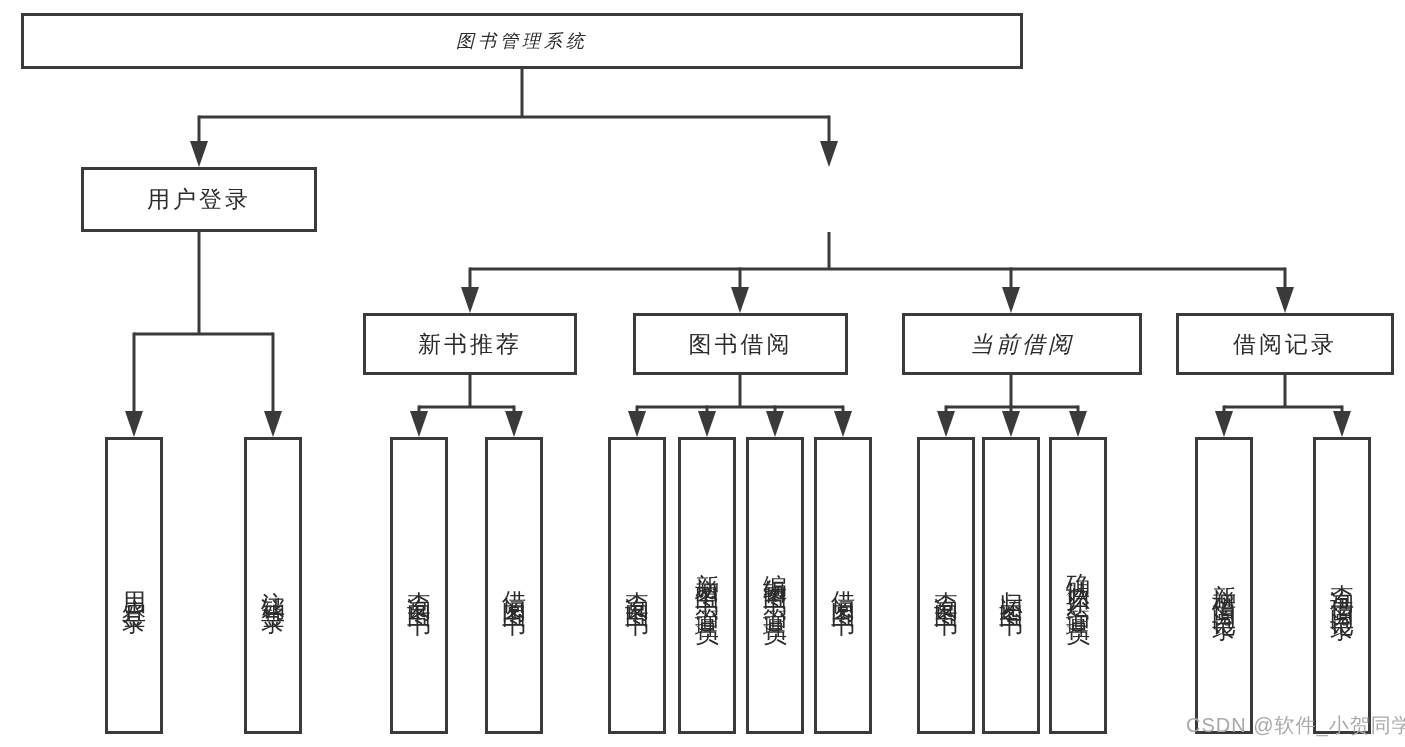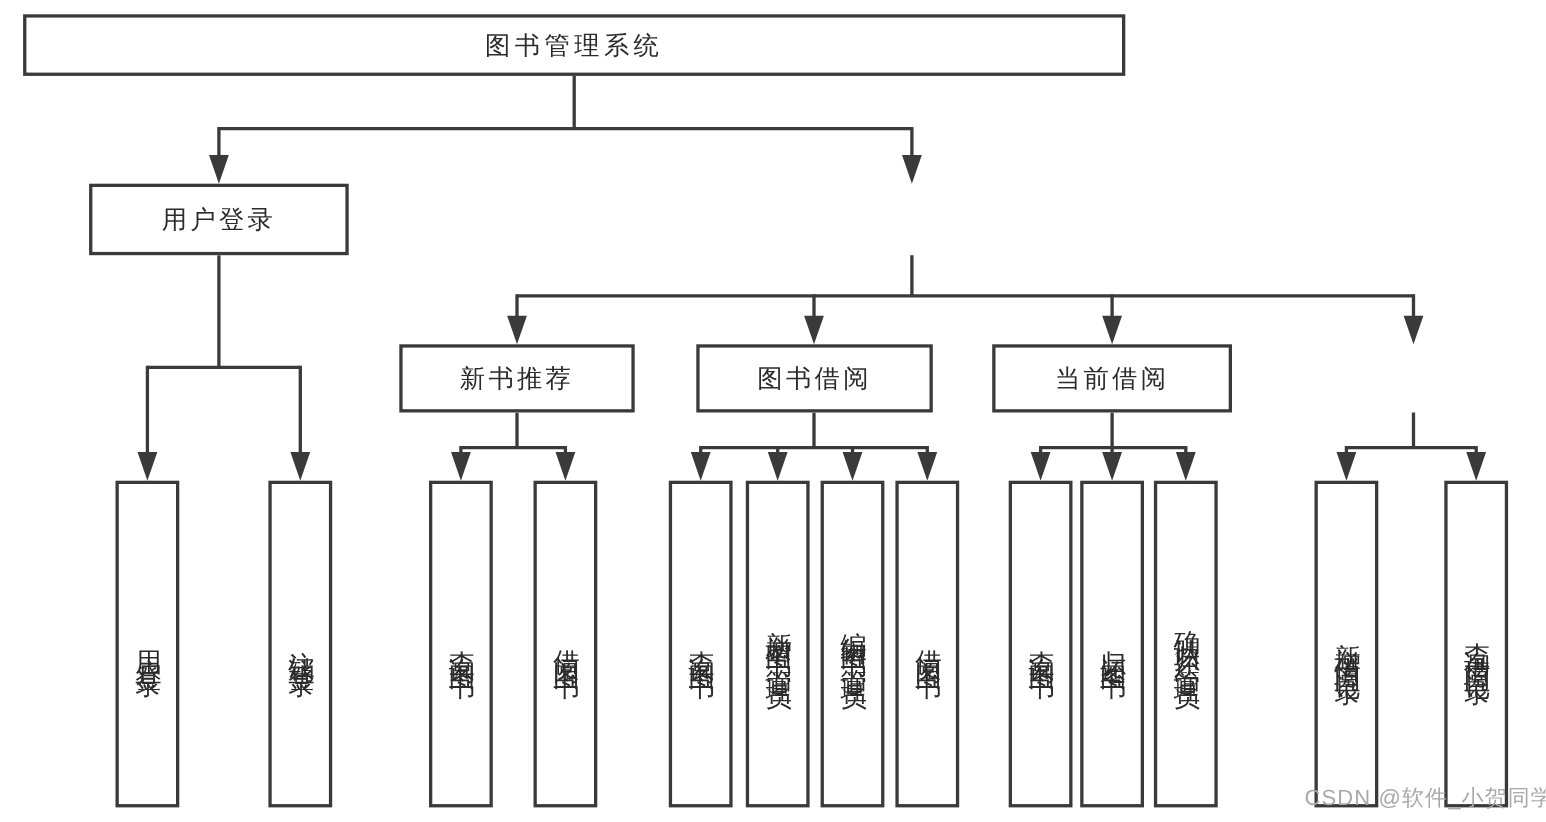--- a/index.html
+++ b/index.html
@@ -21,39 +21,39 @@
     box-sizing: border-box;
     border: 3px solid #3a3a3a;
     background: #ffffff;
     display: flex;
     align-items: center;
     justify-content: center;
     z-index: 1;
     color: #2b2b2b;
   }
   .hnode { font-size: 23px; letter-spacing: 3px; white-space: nowrap; }
-  .title  { font-size: 23px; letter-spacing: 4px; }
+  .title  { font-size: 18px; letter-spacing: 4px; font-style: italic; }
   .vbox {
     top: 437px; width: 58px; height: 297px;
   }
   .vbox .vlabel {
     writing-mode: vertical-rl;
     text-orientation: mixed;
     font-size: 24px;
     letter-spacing: 7px;
     line-height: 1;
     color: #2b2b2b;
   }
   
   #root-box        { left: 21px;   top: 13px;  width: 1002px; height: 56px; }
   #n-user-login    { left: 81px;   top: 167px; width: 236px;  height: 65px; }
   #n-book-mgmt     { left: 712px;  top: 167px; width: 234px;  height: 65px; }
   #n-new-book      { left: 363px;  top: 313px; width: 214px;  height: 62px; }
   #n-book-borrow   { left: 633px;  top: 313px; width: 215px;  height: 62px; }
-  #n-current-bor   { left: 902px;  top: 313px; width: 218px;  height: 62px; }
+  #n-current-bor   { left: 902px;  top: 313px; width: 240px;  height: 62px; font-style: italic; }
   #n-borrow-rec    { left: 1176px; top: 313px; width: 218px;  height: 62px; }
   
   #l1  { left: 105px; }
   #l2  { left: 244px; }
   #l3  { left: 390px; }
   #l4  { left: 485px; }
   #l5  { left: 608px; }
   #l6  { left: 678px; }
   #l7  { left: 746px; }
   #l8  { left: 814px; }
@@ -153,20 +153,23 @@
 
   <div id="n-book-borrow" class="node hnode">
     <span>图书借阅</span>
   </div>
   <div id="n-new-book" class="node hnode">
     <span>新书推荐</span>
   </div>
   <div id="n-current-bor" class="node hnode">
     <span>当前借阅</span>
   </div>
+  <div id="n-borrow-rec" class="node hnode">
+    <span>借阅记录</span>
+  </div>
 
   <div id="l1" class="node vbox">
     <span class="vlabel">用户登录</span>
   </div>
   <div id="l2" class="node vbox">
     <span class="vlabel">注销登录</span>
   </div>
   <div id="l3" class="node vbox">
     <span class="vlabel">查询图书</span>
   </div>

